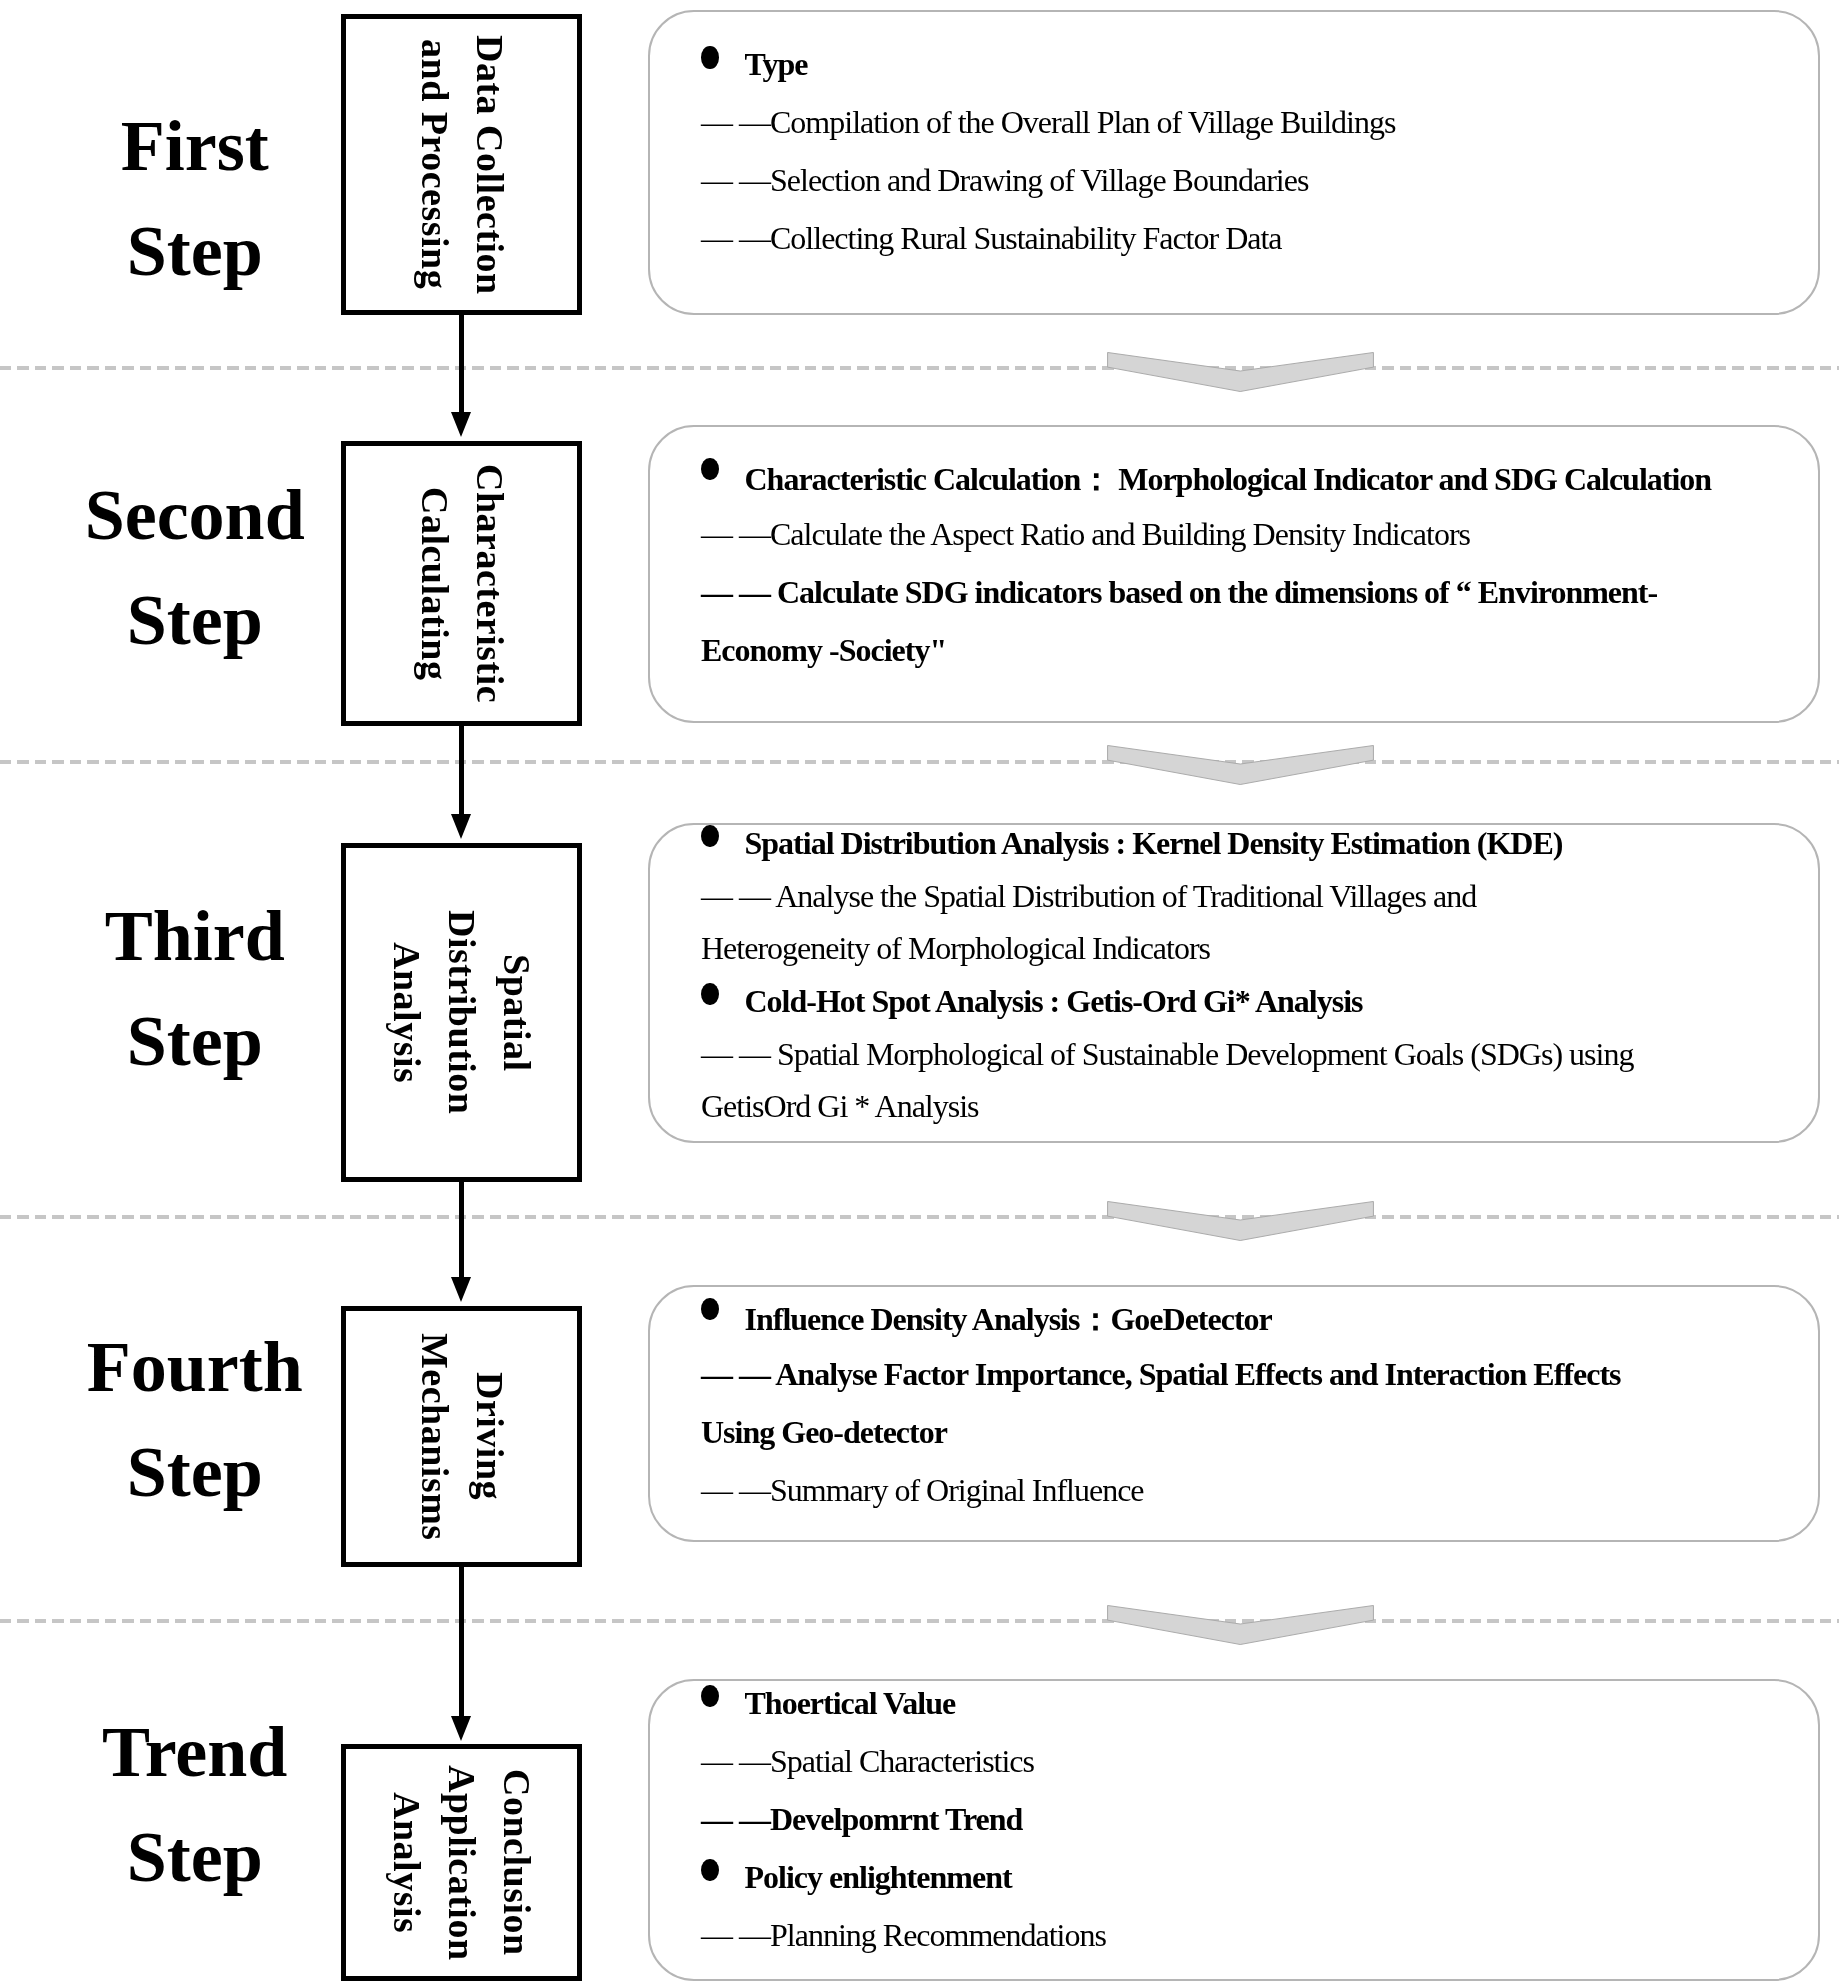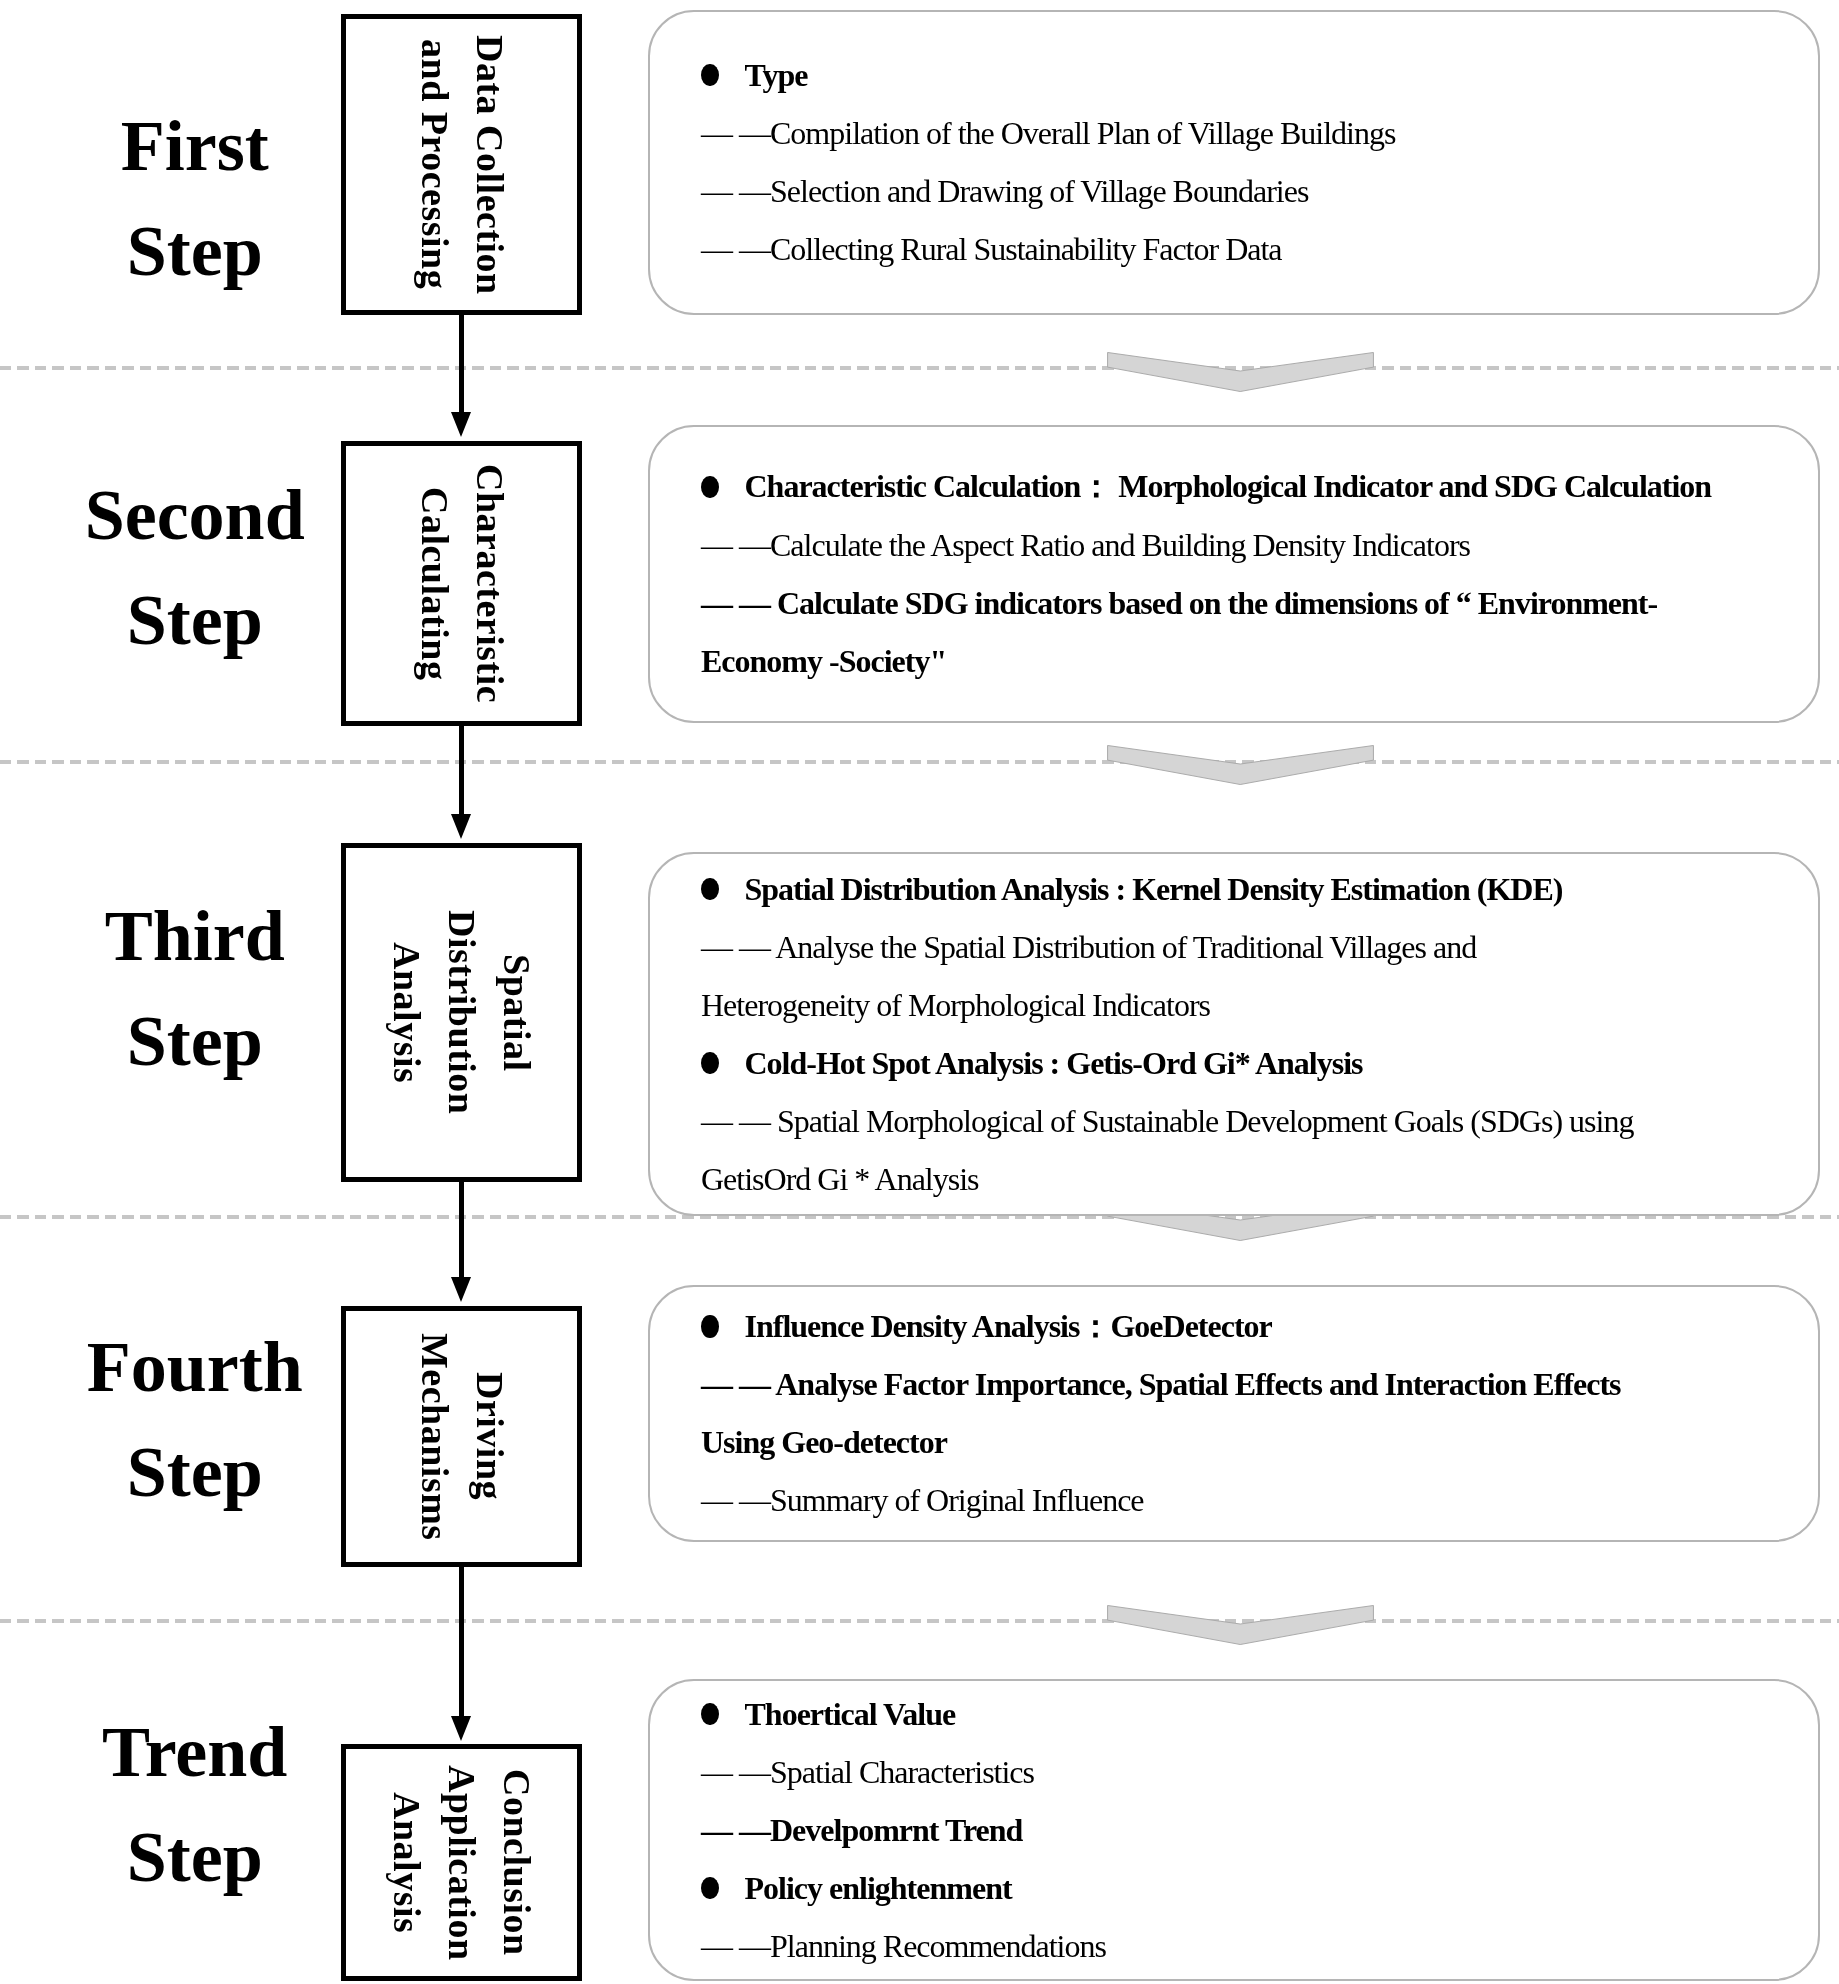--- a/index.html
+++ b/index.html
@@ -84,21 +84,20 @@
     box-sizing:border-box;
     background:#fff;
     display:flex;
     flex-direction:column;
     justify-content:center;
     padding:0 12px 0 51px;
   }
   .line{
     height:58px;
     display:flex;
-    align-items:center;
     font-size:32px;
     letter-spacing:-1px;
   }
   .line span.txt{white-space:nowrap;}
   .line.bold{font-weight:700;}
   .dot{
     width:17.5px;
     height:22.4px;
     background:#000;
     border-radius:50%;
@@ -182,21 +181,21 @@
       </div>
   </div>
 
   <div class="steplabel" style="top:884px">Third
 Step</div>
   <div class="stepbox" style="top:843px;height:339px">
     <div class="stepbox-text">Spatial
 Distribution
 Analysis</div>
   </div>
-  <div class="panel" style="top:852px;height:364px">
+  <div class="panel" style="top:823px;height:320px">
     <div class="line bold">
         <span class="dot"></span>
         <span class="txt">Spatial Distribution Analysis :  Kernel Density Estimation (KDE)</span>
       </div>
     <div class="line">
         <span class="txt">— — Analyse the Spatial Distribution of Traditional Villages and</span>
       </div>
     <div class="line">
         <span class="txt">Heterogeneity of Morphological Indicators</span>
       </div>

